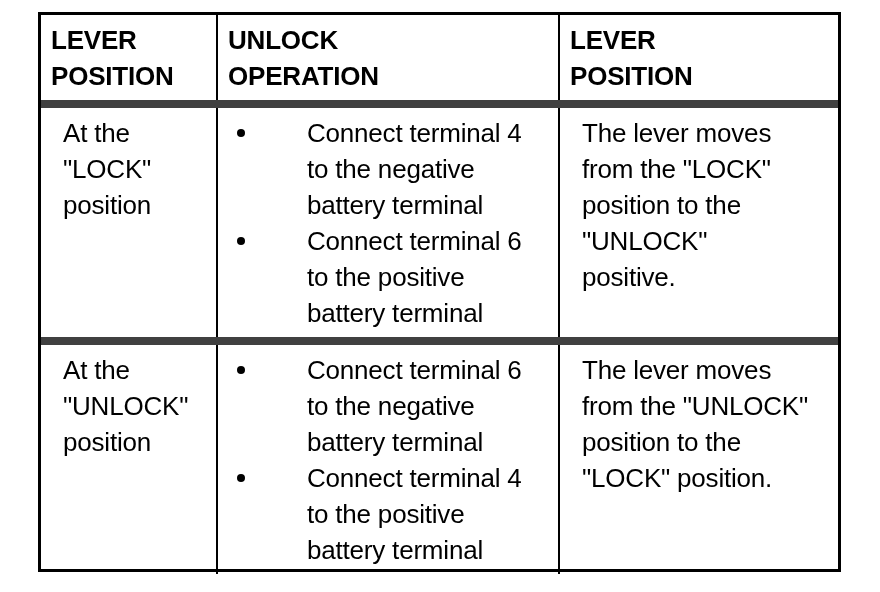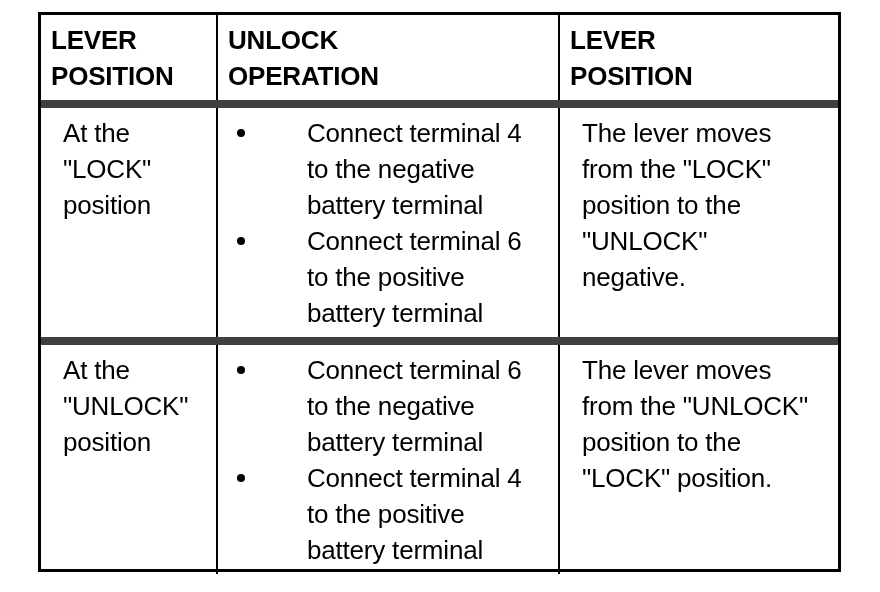--- a/index.html
+++ b/index.html
@@ -133,21 +133,21 @@
                 <span class="bullet-text">to the positive</span>
                 <span class="bullet-text">battery terminal</span>
               </li>
             </ul>
           </td>
           <td class="last-col">
             <span class="cell-line">The lever moves</span>
             <span class="cell-line">from the "LOCK"</span>
             <span class="cell-line">position to the</span>
             <span class="cell-line">"UNLOCK"</span>
-            <span class="cell-line">negative.</span>
+            <span class="cell-line">positive.</span>
           </td>
         </tr>
 
         <tr class="last-row">
           <td>
             <span class="cell-line">At the</span>
             <span class="cell-line">"UNLOCK"</span>
             <span class="cell-line">position</span>
           </td>
           <td>

